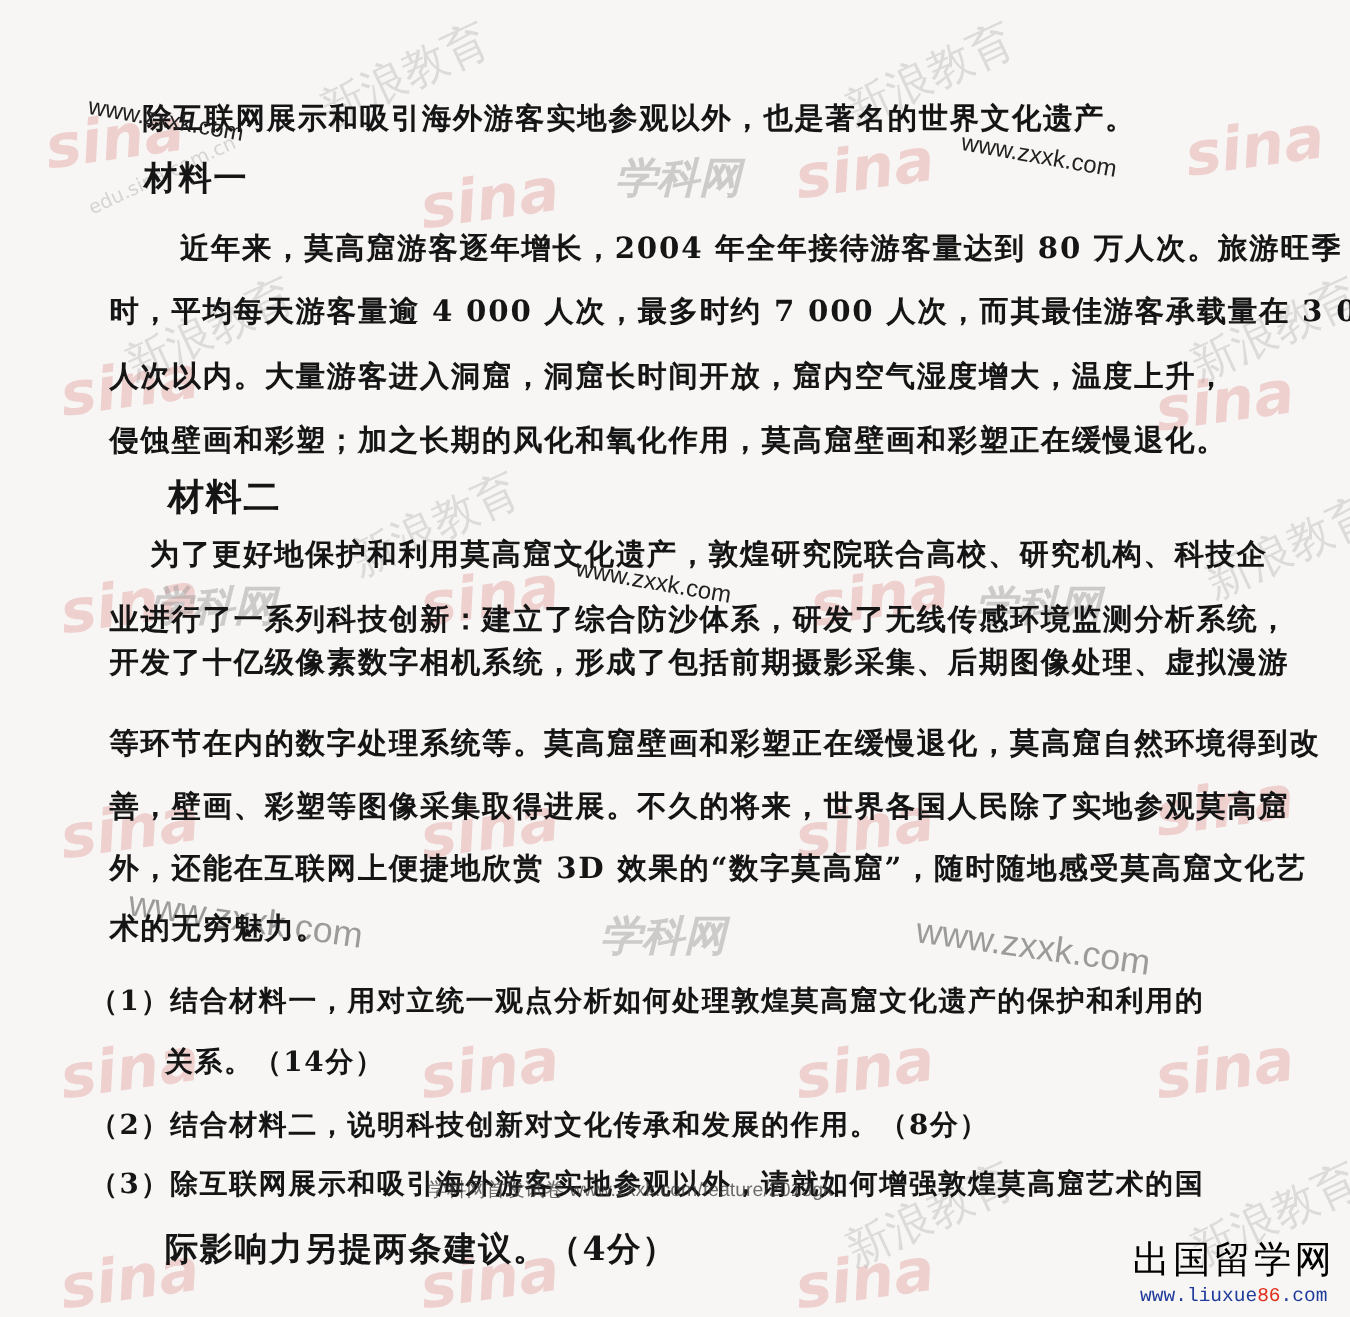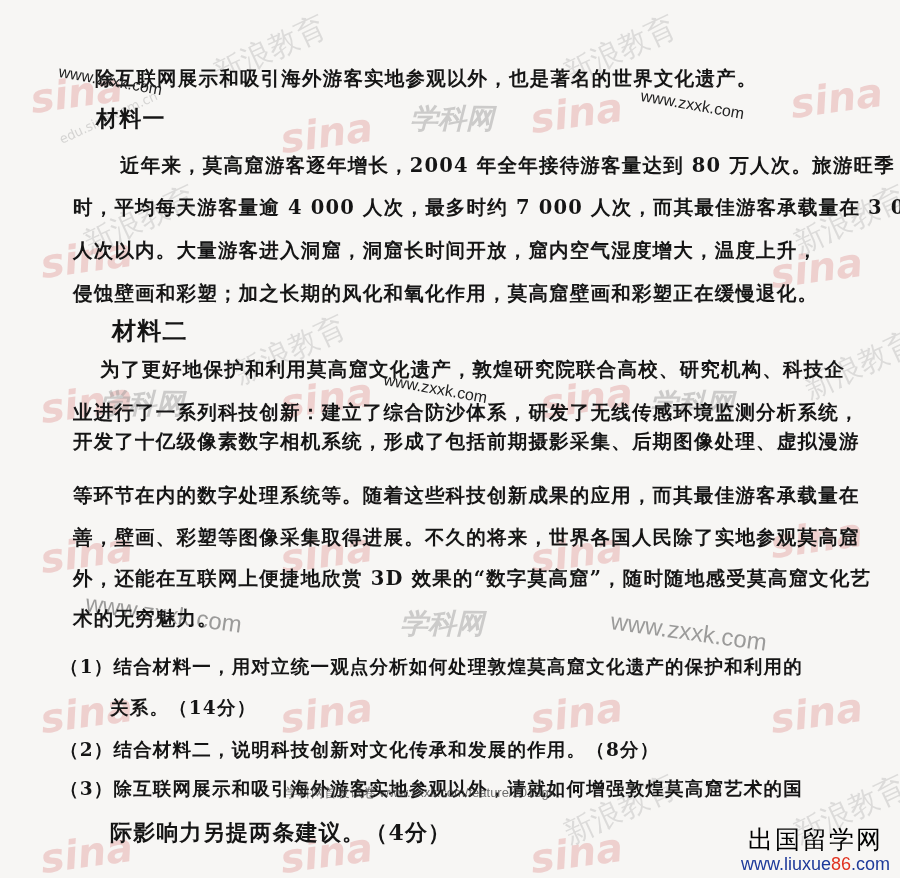--- a/index.html
+++ b/index.html
@@ -19,21 +19,21 @@
   .wm-sina { color:rgba(220,120,120,0.30); font-family:"DejaVu Sans", sans-serif; font-weight:bold; font-style:italic; font-size:40px; transform:rotate(-8deg); }
   .wm-sina-sub { color:rgba(150,150,150,0.35); font-family:"DejaVu Sans", sans-serif; font-size:13px; transform:rotate(-25deg); }
   .wm-cn { color:rgba(150,150,150,0.28); font-family:"DejaVu Sans", sans-serif; font-size:30px; transform:rotate(-25deg); }
   .wm-zxxk { color:#222; font-family:"Liberation Sans", sans-serif; font-size:16px; transform:rotate(10deg); z-index:3; }
   .wm-zxxk-big { color:rgba(80,80,80,0.55); font-family:"Liberation Sans", sans-serif; font-size:24px; transform:rotate(8deg); }
   .wm-xkw { color:rgba(150,150,150,0.45); font-family:"DejaVu Sans", sans-serif; font-size:28px; font-weight:bold; font-style:italic; }
   .wm-banner { color:rgba(255,255,255,0.85); -webkit-text-stroke:1.5px rgba(70,70,70,0.75); font-family:"DejaVu Sans", sans-serif; font-weight:bold; font-style:italic; font-size:40px; letter-spacing:2px; z-index:3; }
   .wm-footer { color:rgba(60,60,60,0.75); font-family:"Liberation Sans", sans-serif; font-size:13px; z-index:3; }
   .logo { position:absolute; right:10px; bottom:6px; text-align:center; z-index:4; }
   .logo-cn { font-family:Liberation Mono, monospace; font-size:25px; color:#000000; letter-spacing:2px; line-height:28px; }
-  .logo-url { font-family:Liberation Sans, sans-serif; font-size:18px; color:#1e3a9a; line-height:16px; }
+  .logo-url { font-family:Liberation Mono, monospace; font-size:13px; color:#1e3a9a; line-height:16px; }
   .logo-url .hl { color:#e0301e; }
 </style>
 </head>
 <body>
 
 <div class="page">
 
   <div class="wm wm-sina" style="left:30px;top:70px">sina</div>
   <div class="wm wm-sina-sub" style="left:55px;top:110px">edu.sina.com.cn</div>
   <div class="wm wm-sina" style="left:280px;top:110px">sina</div>
@@ -82,21 +82,21 @@
   <div class="line" style="left:96px;top:104px;font-size:22px">材料一</div>
   <div class="line" style="left:120px;top:152px">近年来，莫高窟游客逐年增长，2004 年全年接待游客量达到 80 万人次。旅游旺季</div>
   <div class="line" style="left:73px;top:194px">时，平均每天游客量逾 4 000 人次，最多时约 7 000 人次，而其最佳游客承载量在 3 000</div>
   <div class="line" style="left:73px;top:237px">人次以内。大量游客进入洞窟，洞窟长时间开放，窟内空气湿度增大，温度上升，</div>
   <div class="line" style="left:73px;top:280px">侵蚀壁画和彩塑；加之长期的风化和氧化作用，莫高窟壁画和彩塑正在缓慢退化。</div>
 
   <div class="line" style="left:112px;top:315px;font-size:24px">材料二</div>
   <div class="line" style="left:100px;top:356px">为了更好地保护和利用莫高窟文化遗产，敦煌研究院联合高校、研究机构、科技企</div>
   <div class="line" style="left:73px;top:399px">业进行了一系列科技创新：建立了综合防沙体系，研发了无线传感环境监测分析系统，</div>
   <div class="line" style="left:73px;top:428px">开发了十亿级像素数字相机系统，形成了包括前期摄影采集、后期图像处理、虚拟漫游</div>
-  <div class="line" style="left:73px;top:482px">等环节在内的数字处理系统等。随着这些科技创新成果的应用，而其最佳游客承载量在</div>
+  <div class="line" style="left:73px;top:482px">等环节在内的数字处理系统等。莫高窟壁画和彩塑正在缓慢退化，莫高窟自然环境得到改</div>
   <div class="line" style="left:73px;top:524px">善，壁画、彩塑等图像采集取得进展。不久的将来，世界各国人民除了实地参观莫高窟</div>
   <div class="line" style="left:73px;top:565px">外，还能在互联网上便捷地欣赏 3D 效果的“数字莫高窟”，随时随地感受莫高窟文化艺</div>
   <div class="line" style="left:73px;top:605px">术的无穷魅力。</div>
 
   <div class="line" style="left:60px;top:654px;font-size:18.5px">（1）结合材料一，用对立统一观点分析如何处理敦煌莫高窟文化遗产的保护和利用的</div>
   <div class="line" style="left:110px;top:695px;font-size:18.5px">关系。（14分）</div>
   <div class="line" style="left:60px;top:737px;font-size:18.5px">（2）结合材料二，说明科技创新对文化传承和发展的作用。（8分）</div>
   <div class="line" style="left:60px;top:776px;font-size:18.5px">（3）除互联网展示和吸引海外游客实地参观以外，请就如何增强敦煌莫高窟艺术的国</div>
   <div class="line" style="left:110px;top:818px;font-size:22px">际影响力另提两条建议。（4分）</div>
 

